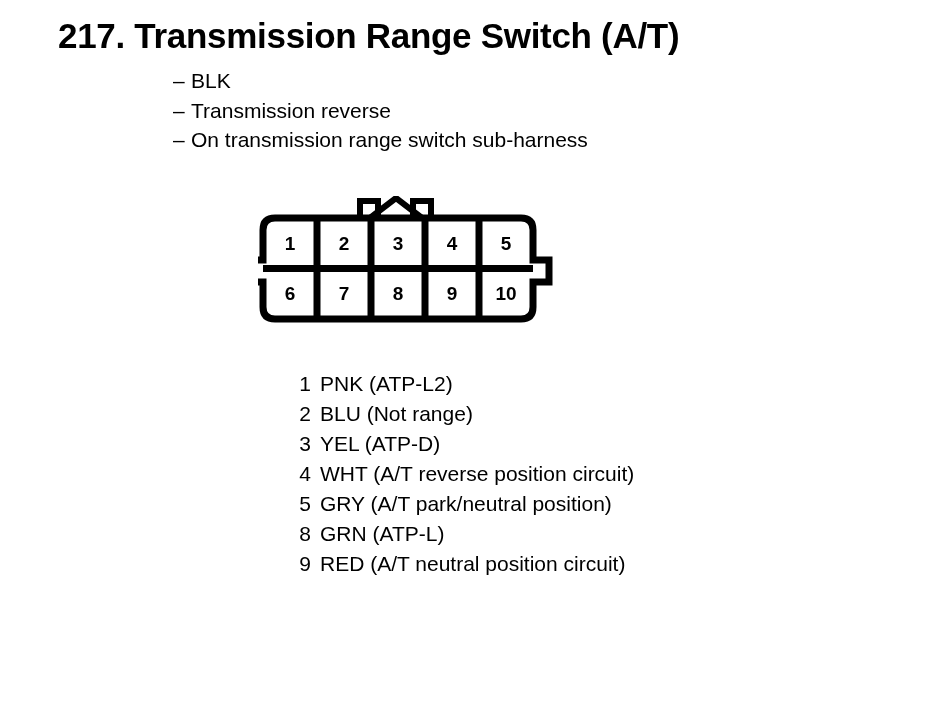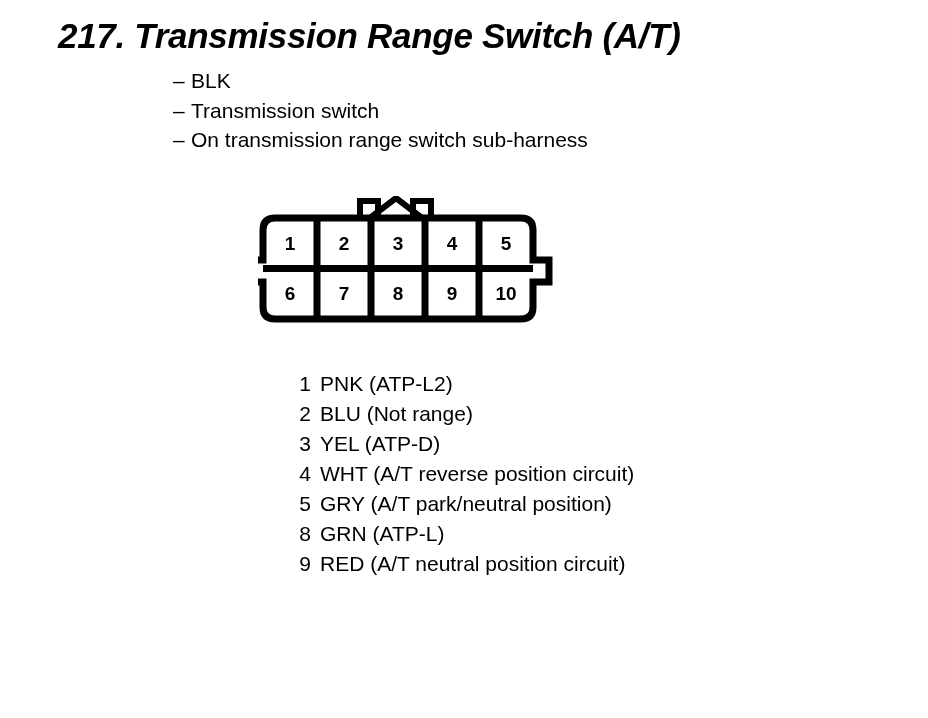--- a/index.html
+++ b/index.html
@@ -20,21 +20,20 @@
   
   #title {
     position: absolute;
     left: 58px;
     top: 16px;
     font-size: 35px;
     font-weight: bold;
     letter-spacing: -0.3px;
     white-space: nowrap;
     line-height: 40px;
-    font-style: italic;
   }
 
   
   #notes {
     position: absolute;
     left: 154px;
     top: 66px;
     font-size: 21px;
     line-height: 29.5px;
   }
@@ -95,21 +94,21 @@
 </head>
 <body>
 
 <div id="title">217. Transmission Range Switch (A/T)</div>
 
 <div id="notes">
   <span class="note-row">
     <span class="note-dash">–</span><span>BLK</span>
   </span>
   <span class="note-row">
-    <span class="note-dash">–</span><span>Transmission switch</span>
+    <span class="note-dash">–</span><span>Transmission reverse</span>
   </span>
   <span class="note-row">
     <span class="note-dash">–</span><span>On transmission range switch sub-harness</span>
   </span>
 </div>
 
 <div id="connector">
   <svg width="300" height="135" viewBox="0 0 300 135" xmlns="http://www.w3.org/2000/svg">
 
     <g>

